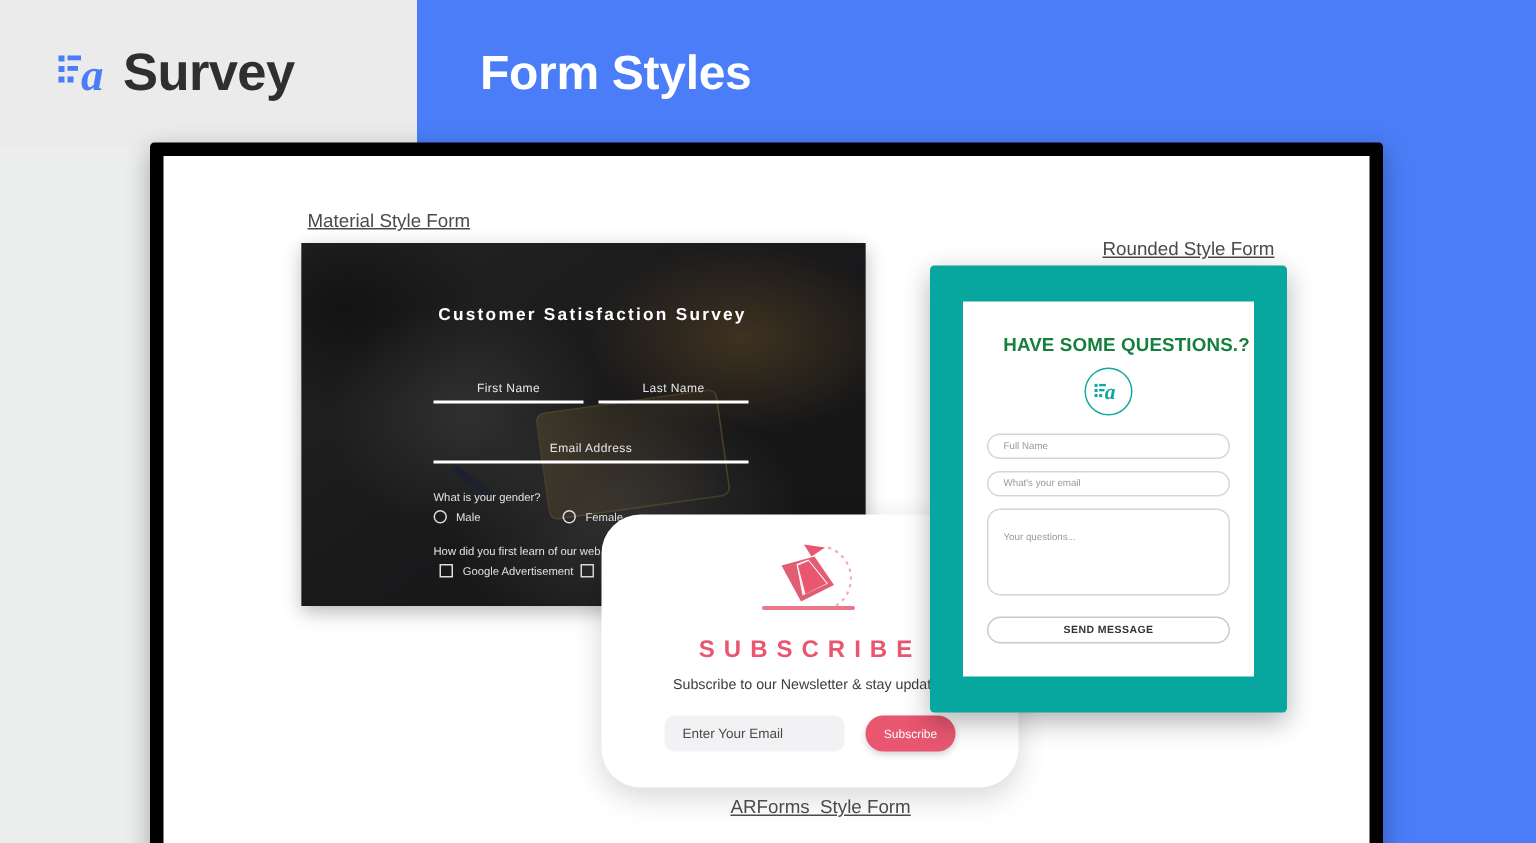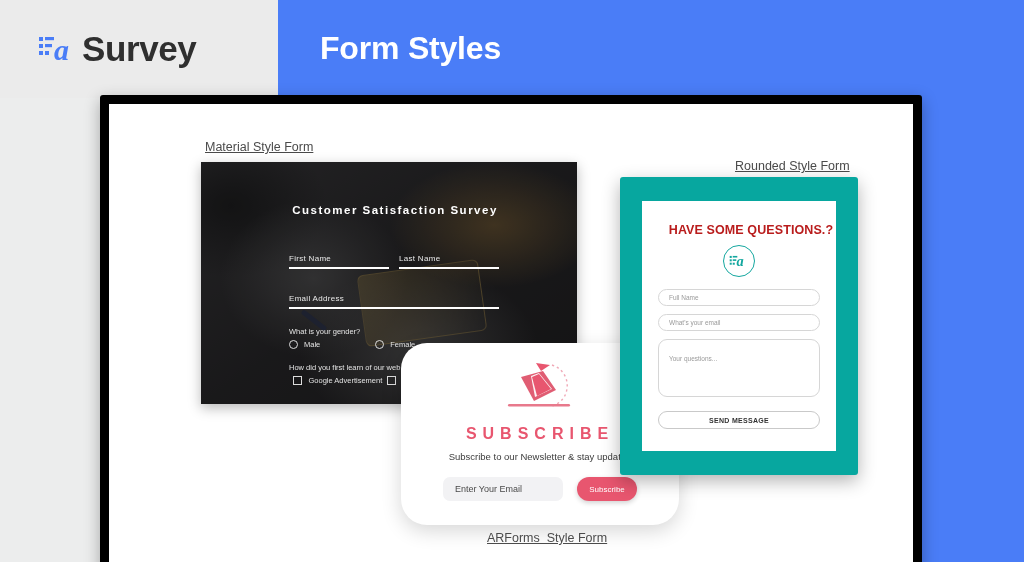--- a/index.html
+++ b/index.html
@@ -91,20 +91,21 @@
   }
   #material-inner{position:absolute;inset:0;}
   #material-title{
     position:absolute;left:0;right:0;top:42px;text-align:center;
     color:#fff;font-size:11.5px;font-weight:700;letter-spacing:1.5px;padding-left:12px;
   }
   .m-field{position:absolute;}
   .m-field .m-label{
     color:#e8e8e8;font-size:8px;letter-spacing:.3px;display:block;
     margin-bottom:4px;
+    text-align:center;
   }
   .m-field .m-line{display:block;height:1.5px;background:#ffffff;}
   #m-first{left:88px;top:92px;width:100px;}
   #m-last{left:198px;top:92px;width:100px;}
   #m-email{left:88px;top:132px;width:210px;}
 
   #m-gender-label{
     position:absolute;left:88px;top:165px;color:#e3e3e3;font-size:7.5px;
   }
   #m-gender-opts{
@@ -131,21 +132,21 @@
     position:absolute;left:511px;top:73px;width:238px;height:298px;
     background:#07a79f;border-radius:3px;
     box-shadow:0 6px 18px rgba(0,0,0,.30);
   }
   #rounded-inner{
     position:absolute;left:22px;top:24px;width:194px;height:250px;
     background:#ffffff;
   }
   #rounded-title{
     position:absolute;left:0;right:0;top:22px;text-align:center;
-    font-size:12.5px;font-weight:700;color:#b91c1c;letter-spacing:.1px;margin-left:24px;
+    font-size:12.5px;font-weight:700;color:#15803d;letter-spacing:.1px;margin-left:24px;
   }
   #rounded-logo{
     position:absolute;left:50%;top:44px;transform:translateX(-50%);
     width:30px;height:30px;border:1.6px solid #14a79f;border-radius:50%;
     display:flex;align-items:center;justify-content:center;
   }
   .r-input{
     position:absolute;left:16px;width:162px;height:17px;
     border:1px solid #d6d6d6;border-radius:9px;
     display:flex;align-items:center;padding-left:10px;box-sizing:border-box;

